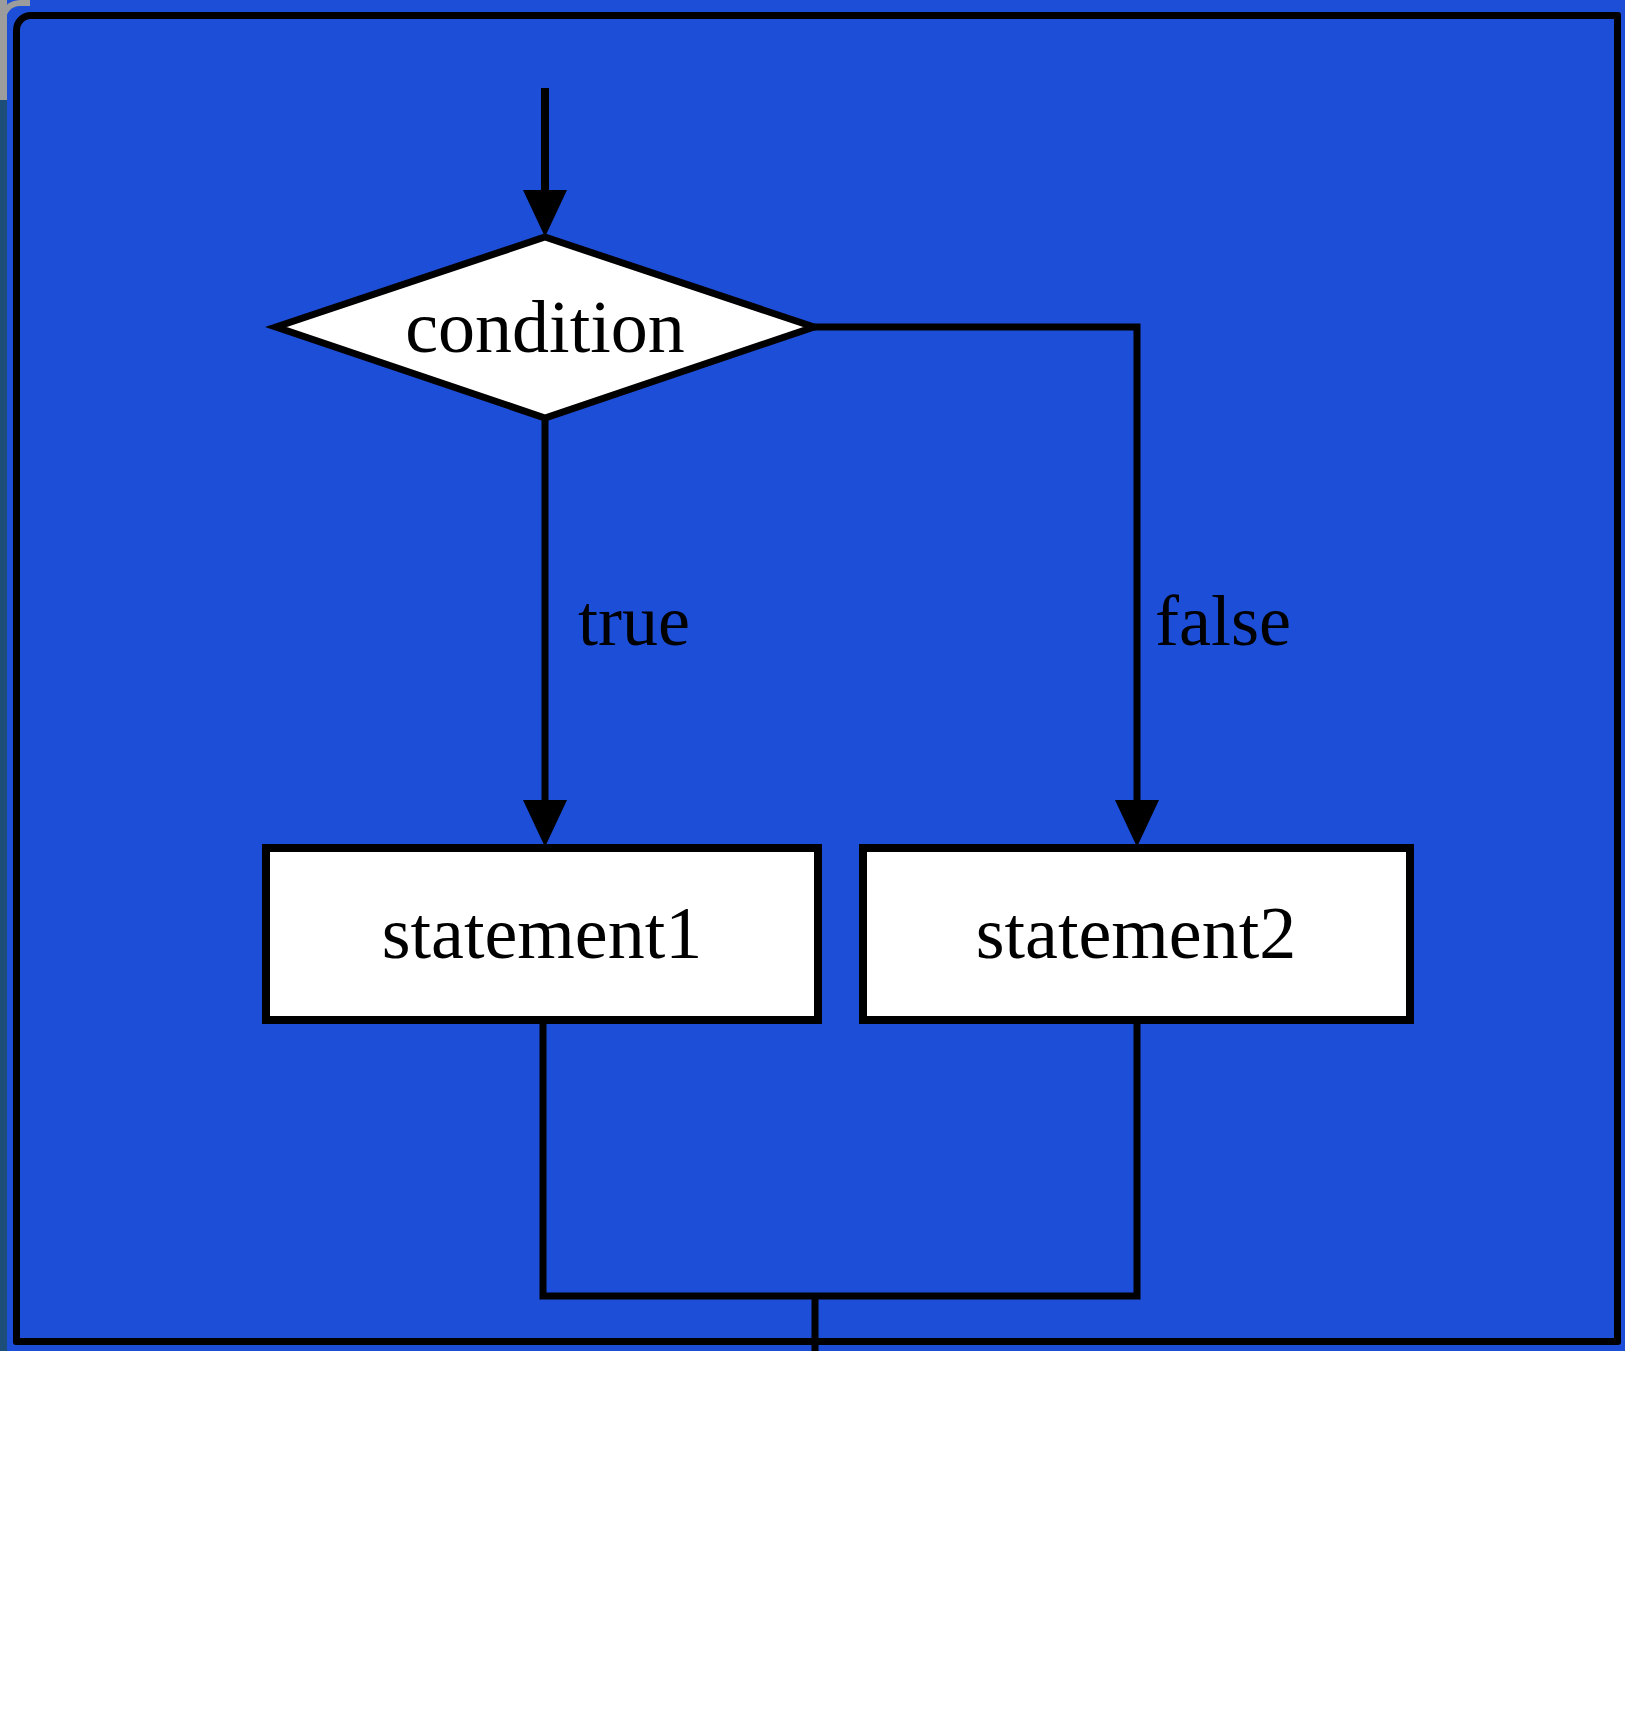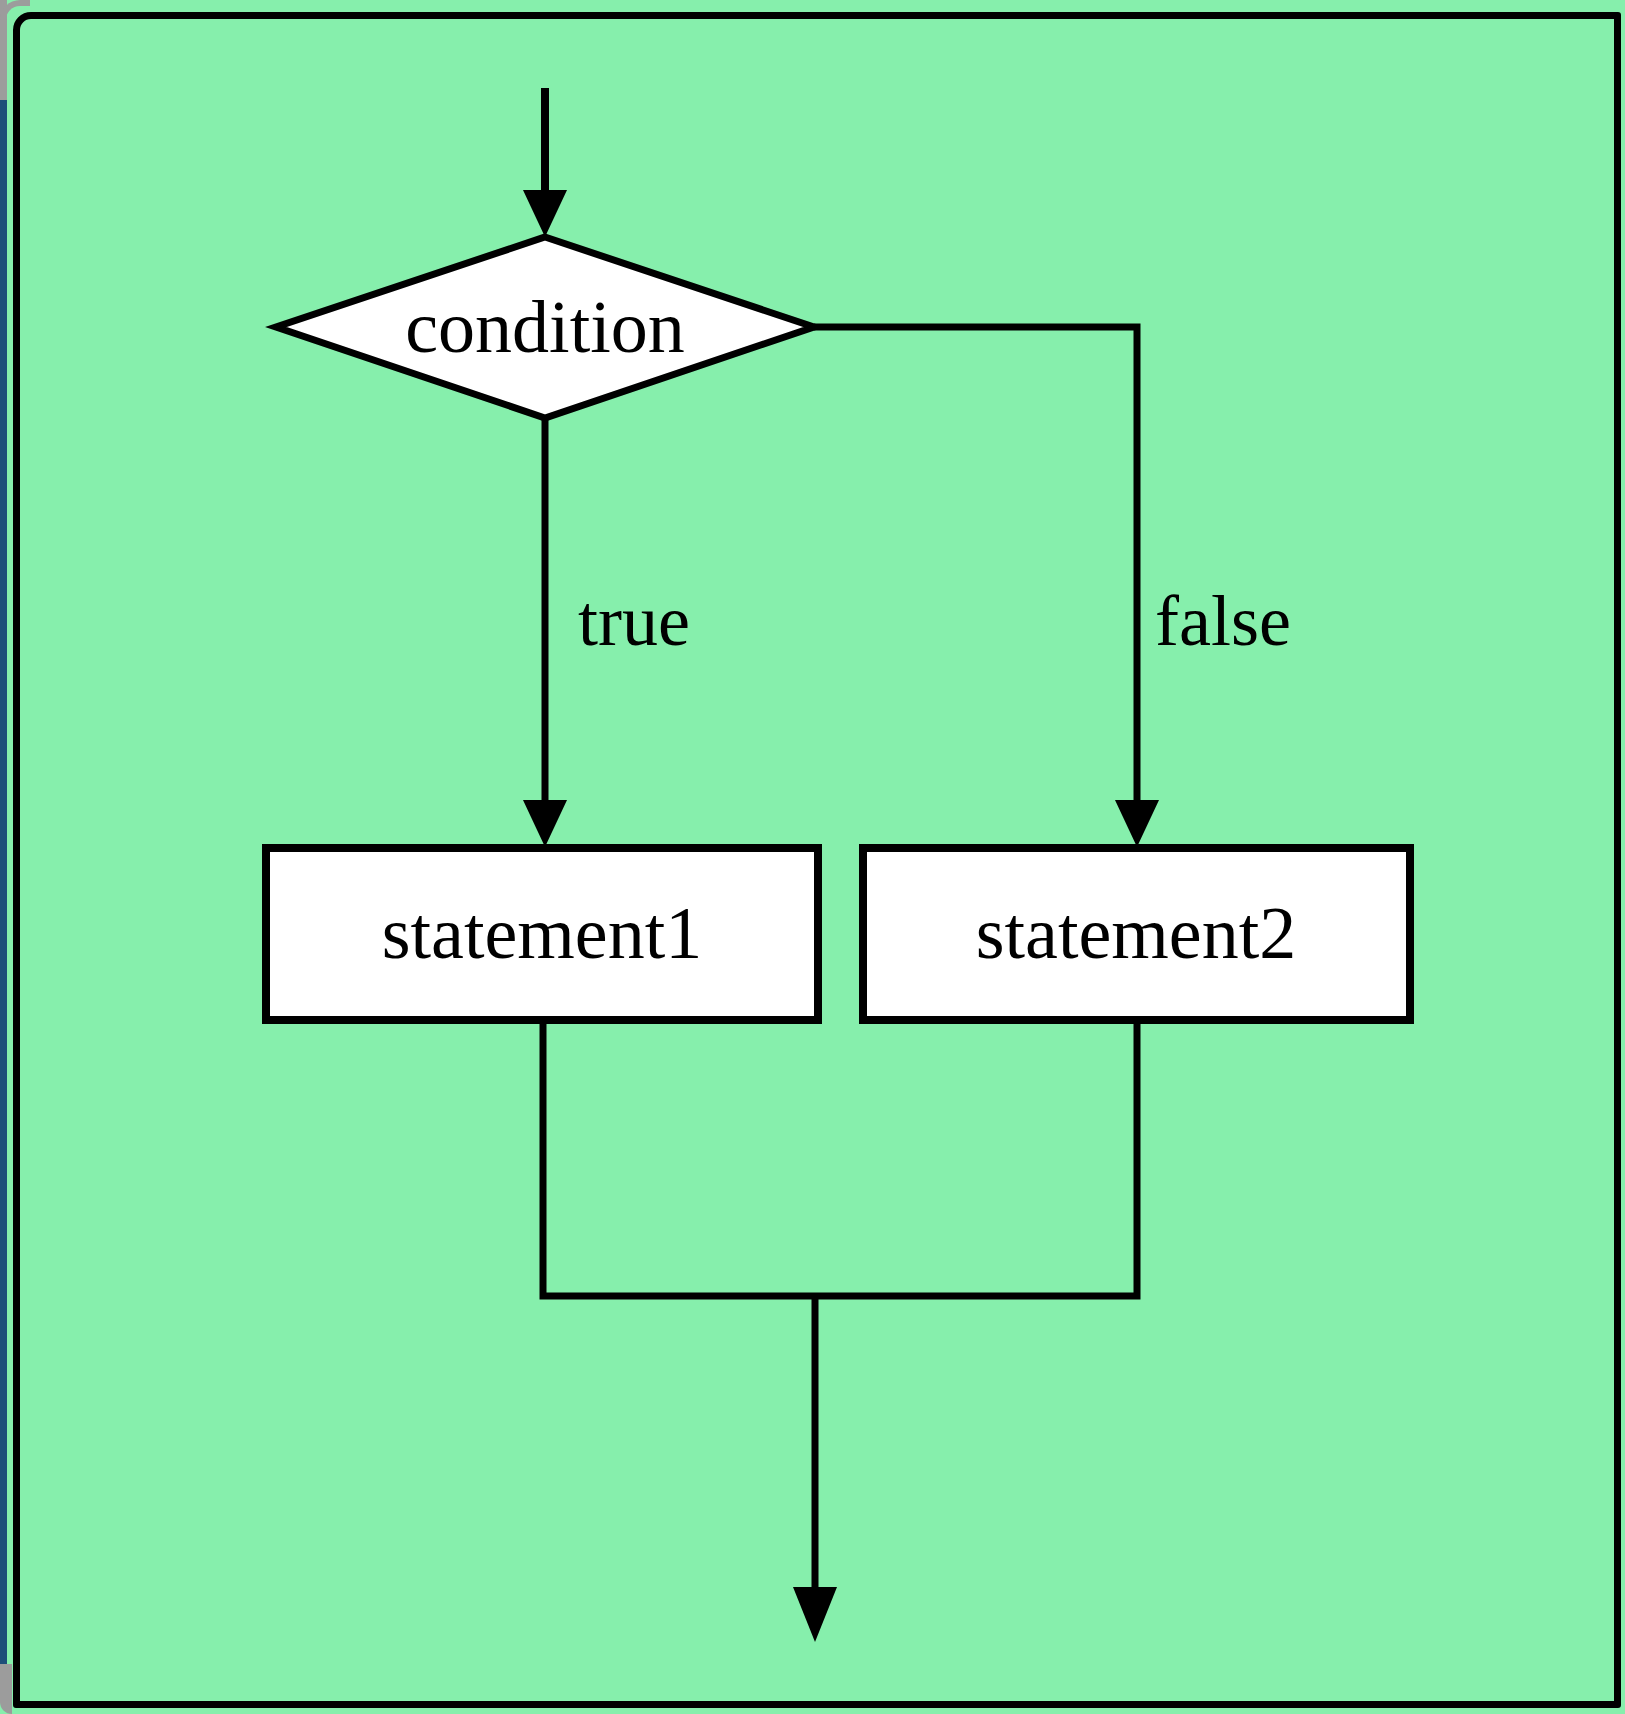--- a/index.html
+++ b/index.html
@@ -4,22 +4,22 @@
 <style>
   html, body {
     margin: 0;
     padding: 0;
     background: #ffffff;
     font-family: "Liberation Serif", serif;
   }
   .page {
     position: relative;
     width: 1625px;
-    height: 1714px;
-    background: #86efac;
+    height: 1351px;
+    background: #1d4ed8;
     overflow: hidden;
   }
   
   .edge-strip-top {
     position: absolute;
     left: 0; top: 0;
     width: 7px; height: 100px;
     background: #9c9c9c;
   }
   .edge-strip-blue {

